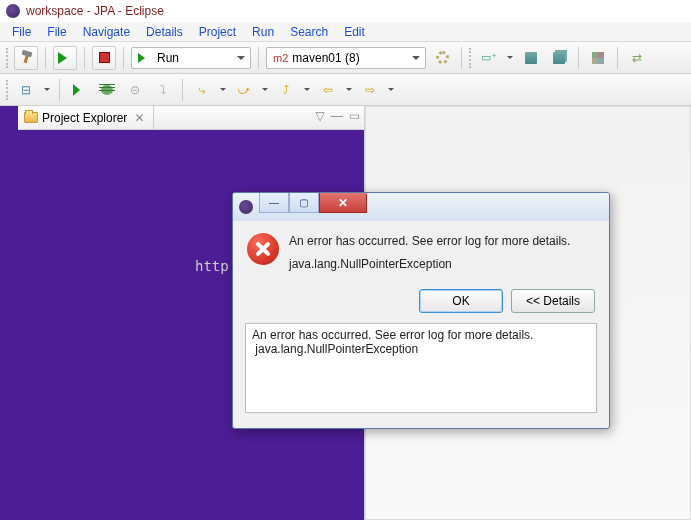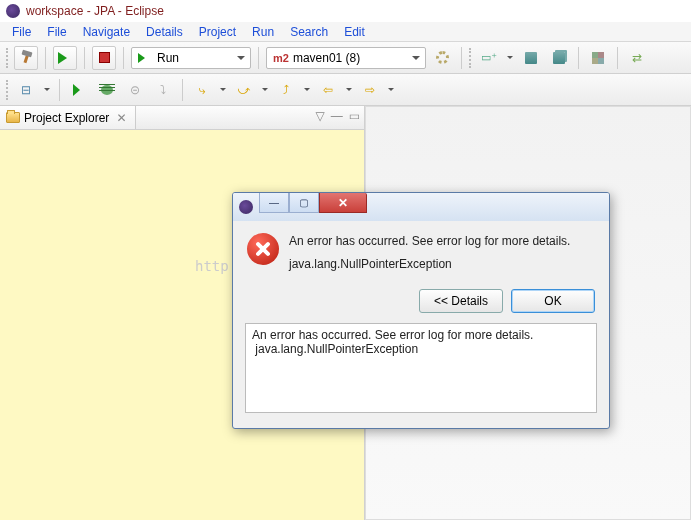--- a/index.html
+++ b/index.html
@@ -20,21 +20,21 @@
 .tool-btn.noborder { border: none; background: none; }
 .sep { width: 1px; height: 22px; background: #ccc; margin: 0 3px; }
 .dropdown { height: 22px; border: 1px solid #bbb; background: #fff; display: flex; align-items: center; padding: 0 18px 0 6px; position: relative; min-width: 100px; border-radius: 2px; }
 .dropdown::after { content: ""; position: absolute; right: 5px; top: 8px; border: 4px solid transparent; border-top-color: #555; }
 .grip { width: 4px; height: 20px; border-left: 2px dotted #bbb; }
 .drop-arrow { width: 10px; height: 22px; display: flex; align-items: center; justify-content: center; }
 .drop-arrow::after { content: ""; border: 3px solid transparent; border-top-color: #555; margin-top: 3px; }
 
 
 .main { display: flex; height: calc(520px - 22px - 20px - 32px - 32px); }
-.left-panel { width: 365px; border-right: 1px solid #d0d0d0; background: #fef9c3; }
+.left-panel { width: 365px; border-right: 1px solid #d0d0d0; background: #4c1d95; padding-left: 18px; }
 .view-tab { display: flex; align-items: center; height: 24px; border-bottom: 1px solid #d0d0d0; position: relative; }
 .tab { display: flex; align-items: center; gap: 4px; padding: 0 6px; height: 100%; background: linear-gradient(#fff,#f0f0f0); border-right: 1px solid #ccc; }
 .tab-close { font-family: Arial; color: #888; padding: 0 3px; }
 .right-space { flex: 1; height: 100%; background: linear-gradient(#fdfdfd,#ececec); }
 .view-ctrls { position: absolute; right: 4px; top: 3px; display: flex; gap: 6px; }
 
 .right-panel { flex: 1; background: #fff; }
 .right-panel-inner { border: 1px solid #ddd; margin: 0; height: 100%; background: linear-gradient(#f2f2f2,#f9f9f9); }
 
 
@@ -68,21 +68,21 @@
 .ic-stop { width:11px; height:11px; background:#c33; border:1px solid #800; }
 .ic-hammer { width:13px; height:13px; position:relative; }
 .ic-hammer::before { content:""; position:absolute; left:5px; top:2px; width:3px; height:10px; background:#b87833; transform:rotate(18deg); }
 .ic-hammer::after { content:""; position:absolute; left:2px; top:0; width:10px; height:5px; background:#888; border-radius:1px; transform:rotate(18deg); }
 .ic-bug { width:12px;height:10px;background:#6a6;border-radius:50%;position:relative; }
 .ic-bug::before{content:"";position:absolute;left:-2px;top:2px;width:16px;height:1px;background:#373;box-shadow:0 3px #373, 0 -3px #373;}
 .ic-gear { width:13px;height:13px;border:3px dotted #b8a868;border-radius:50%; }
 .ic-new { font-size:11px; color:#5a8; }
 .ic-save { width:12px;height:12px;background:linear-gradient(#7aa,#488);border-radius:1px; }
 .ic-grid { width:12px;height:12px;background:conic-gradient(#a88 25%, #8aa 0 50%, #aa8 0 75%, #8a8 0); }
-.m2 { color:#b33; font-weight:bold; font-size:11px; margin-right:4px; }
+.m2 { color:#b33; font-weight:normal; font-size:11px; margin-right:4px; }
 </style>
 </head>
 <body>
 
 <div class="titlebar">
   <span class="titlebar-icon"></span>
   <span class="titlebar-text">workspace - JPA - Eclipse</span>
 </div>
 
 <div class="menubar">
@@ -219,24 +219,24 @@
     </div>
   </div>
   <div class="dlg-body">
     <div class="err-icon"></div>
     <div class="dlg-msg">
       <div>An error has occurred. See error log for more details.</div>
       <div class="dlg-sub">java.lang.NullPointerException</div>
     </div>
   </div>
   <div class="dlg-buttons">
+    <div class="dlg-btn primary">
+        <span>OK</span>
+      </div>
     <div class="dlg-btn">
         <span>&lt;&lt; Details</span>
-      </div>
-    <div class="dlg-btn primary">
-        <span>OK</span>
       </div>
   </div>
   <div class="dlg-details">
     <textarea class="dlg-textarea" readonly="" style="">An error has occurred. See error log for more details.
  java.lang.NullPointerException</textarea>
   </div>
 </div>
 
 </body></html>

